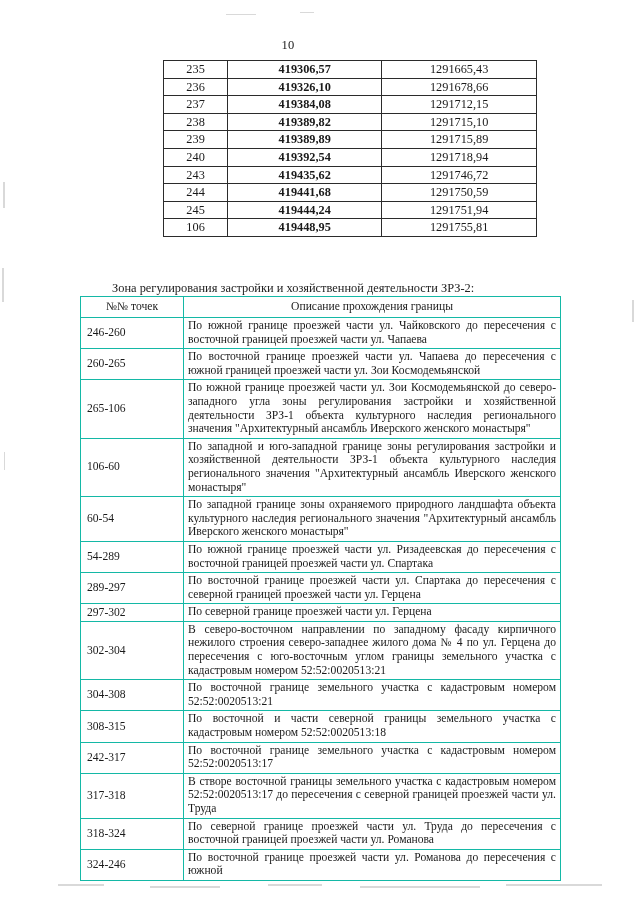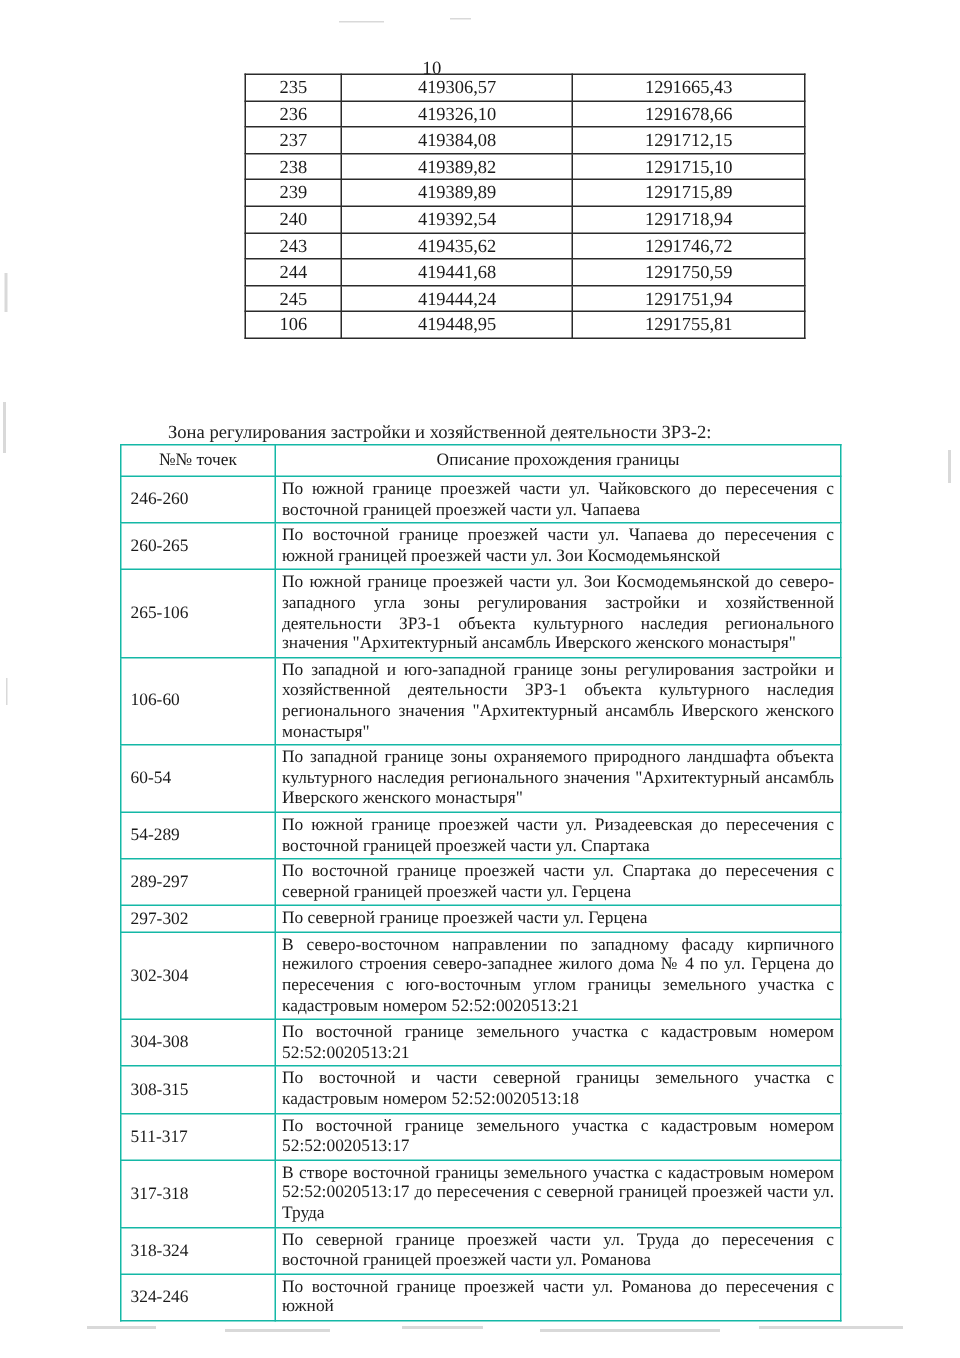--- a/index.html
+++ b/index.html
@@ -41,36 +41,36 @@
     left: 0;
     width: 576px;
     text-align: center;
     font-size: 12.5px;
     letter-spacing: .3px;
   }
 
   
   table.coords {
     position: absolute;
-    top: 49px;
+    top: 60px;
     left: 163px;
     width: 374px;
     border-collapse: collapse;
     font-size: 12.3px;
   }
   table.coords td {
     border: 1px solid #2b2b2b;
     height: 16.6px;
     line-height: 16.6px;
     padding: 0 2px;
     text-align: center;
     white-space: nowrap;
   }
   table.coords td.c-id  { width: 62px; }
-  table.coords td.c-x   { width: 156px; }
+  table.coords td.c-x   { width: 156px; font-weight: bold; }
   table.coords td.c-y   { width: 156px; }
 
   
   .section-title {
     position: absolute;
     top: 281px;
     left: 112px;
     font-size: 12.4px;
     white-space: nowrap;
   }
@@ -235,21 +235,21 @@
       </tr>
       <tr>
         <td class="points">304-308</td>
         <td class="text">По восточной границе земельного участка с кадастровым номером 52:52:0020513:21</td>
       </tr>
       <tr>
         <td class="points">308-315</td>
         <td class="text">По восточной и части северной границы земельного участка с кадастровым номером  52:52:0020513:18</td>
       </tr>
       <tr>
-        <td class="points">511-317</td>
+        <td class="points">242-317</td>
         <td class="text">По восточной границе земельного участка с кадастровым номером 52:52:0020513:17</td>
       </tr>
       <tr>
         <td class="points">317-318</td>
         <td class="text">В створе восточной границы земельного участка с кадастровым номером 52:52:0020513:17 до пересечения с северной границей проезжей части ул. Труда</td>
       </tr>
       <tr>
         <td class="points">318-324</td>
         <td class="text">По северной границе проезжей части ул. Труда до пересечения с восточной границей проезжей части ул. Романова</td>
       </tr>

